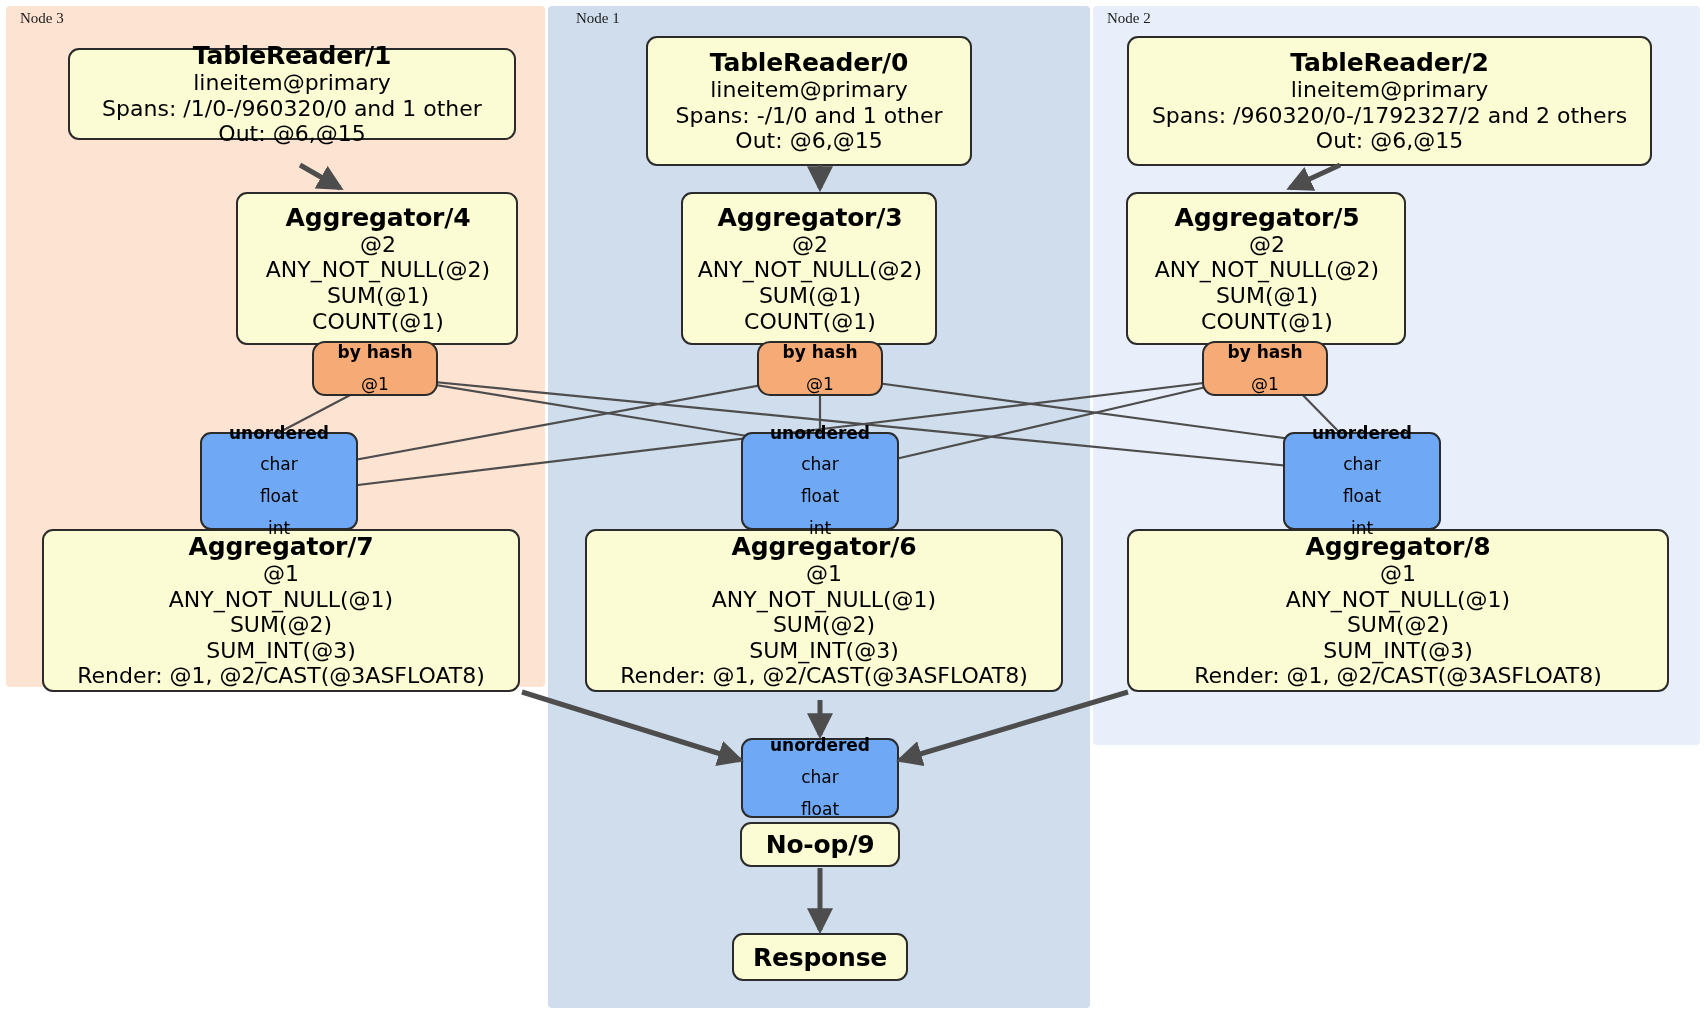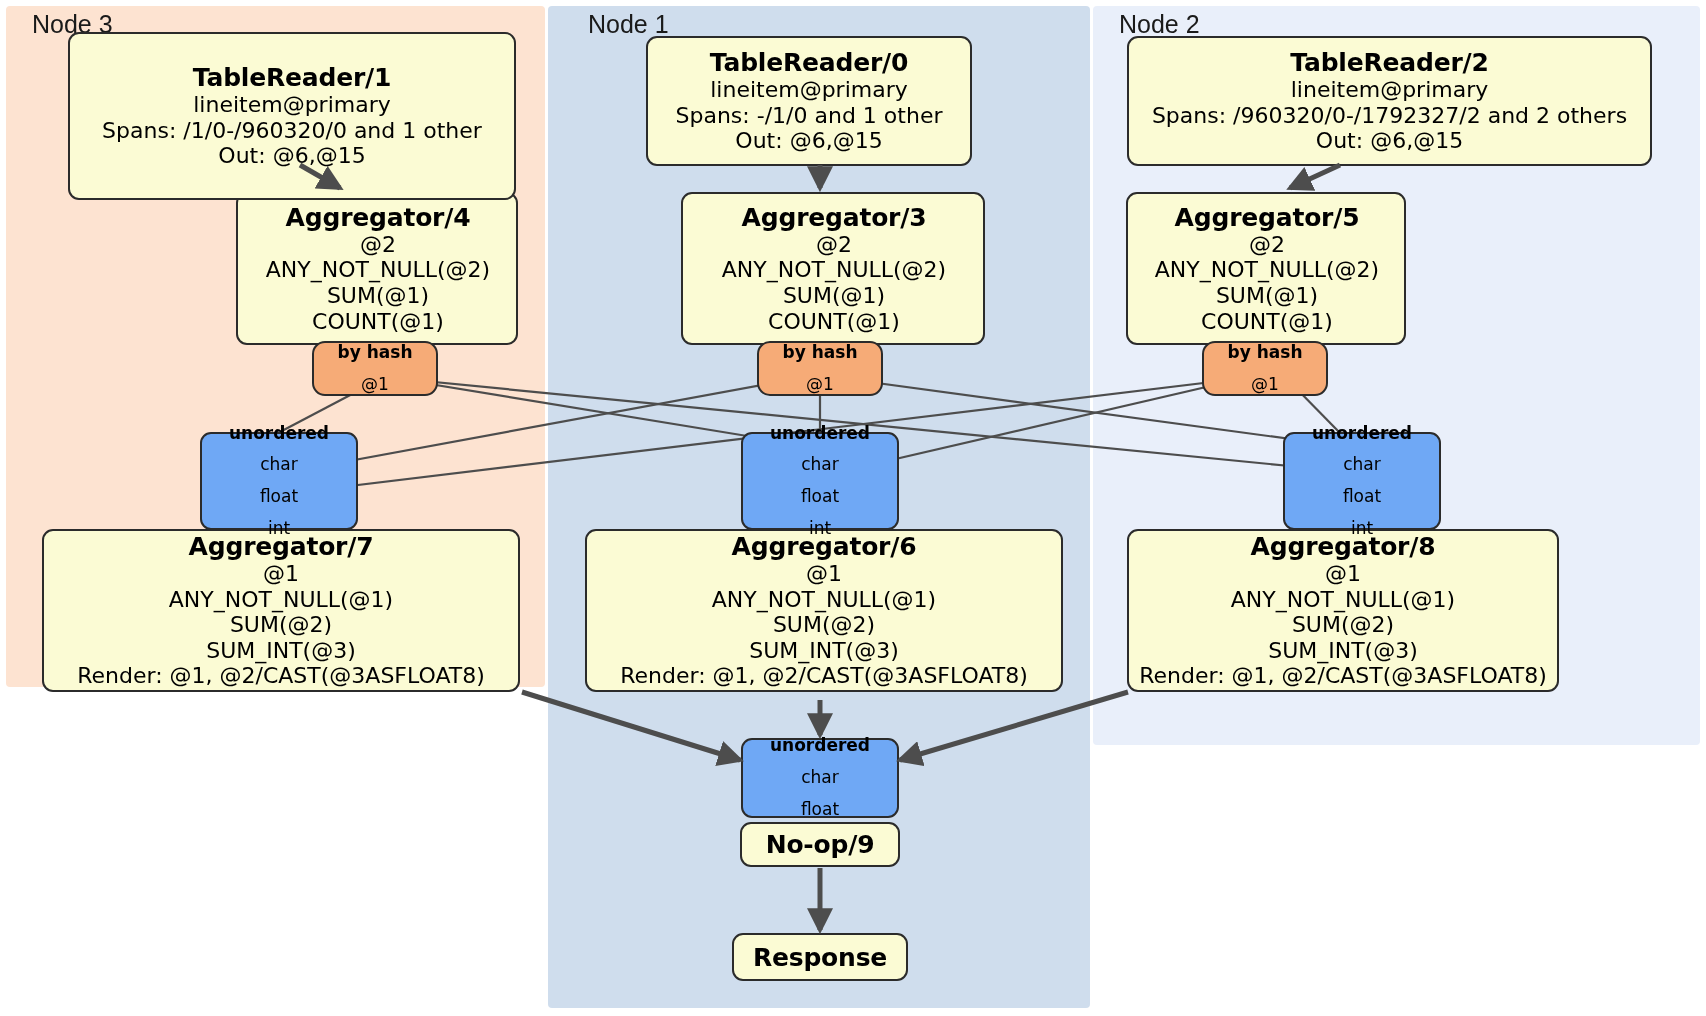--- a/index.html
+++ b/index.html
@@ -4,24 +4,23 @@
 <style>
   html,body{margin:0;padding:0;background:#ffffff;}
   body{
     font-family:"DejaVu Sans","Liberation Sans",sans-serif;
     width:1706px;height:1016px;overflow:hidden;position:relative;
   }
   #stage{position:relative;width:1706px;height:1016px;}
   svg.layer{position:absolute;left:0;top:0;width:1706px;height:1016px;}
   .panel{position:absolute;border-radius:4px;}
   .panel-label{
-    position:absolute;font-size:25px;color:#1a1a1a;
-    font-family:Liberation Sans, sans-serif;
+    position:absolute;font-size:15px;color:#1a1a1a;
+    font-family:Liberation Serif, serif;
     white-space:nowrap;
-    margin-left:12px;
   }
   .node{
     position:absolute;box-sizing:border-box;
     display:flex;flex-direction:column;align-items:center;justify-content:center;
     text-align:center;line-height:1.16;
   }
   .proc{
     background:#fbfbd4;border:2px solid #2b2b2b;border-radius:11px;
     color:#000;padding:6px 10px;
   }
@@ -81,21 +80,21 @@
       <line x1="1340" y1="165" x2="1290" y2="188"></line>
 
       <line x1="522" y1="692" x2="740" y2="760"></line>
       <line x1="820" y1="700" x2="820" y2="735"></line>
       <line x1="1128" y1="692" x2="900" y2="760"></line>
 
       <line x1="820" y1="868" x2="820" y2="930"></line>
     </g>
   </svg>
 
-  <div class="node proc z-mid" style="left:68px;top:32px;width:448px;height:168px;">
+  <div class="node proc z-mid" style="left:68px;top:48px;width:448px;height:92px;">
     <div class="ttl">TableReader/1</div>
     <div class="ln">lineitem@primary</div>
     <div class="ln">Spans: /1/0-/960320/0 and 1 other</div>
     <div class="ln">Out: @6,@15</div>
   </div>
 
   <div class="node proc z-mid" style="left:646px;top:36px;width:326px;height:130px;">
     <div class="ttl">TableReader/0</div>
     <div class="ln">lineitem@primary</div>
     <div class="ln">Spans: -/1/0 and 1 other</div>
@@ -110,21 +109,21 @@
   </div>
 
   <div class="node proc z-lo" style="left:236px;top:192px;width:282px;height:153px;">
     <div class="ttl">Aggregator/4</div>
     <div class="ln">@2</div>
     <div class="ln">ANY_NOT_NULL(@2)</div>
     <div class="ln">SUM(@1)</div>
     <div class="ln">COUNT(@1)</div>
   </div>
 
-  <div class="node proc z-lo" style="left:681px;top:192px;width:304px;height:153px;text-align:right;">
+  <div class="node proc z-lo" style="left:681px;top:192px;width:256px;height:153px;text-align:right;">
     <div class="ttl">Aggregator/3</div>
     <div class="ln">@2</div>
     <div class="ln">ANY_NOT_NULL(@2)</div>
     <div class="ln">SUM(@1)</div>
     <div class="ln">COUNT(@1)</div>
   </div>
 
   <div class="node proc z-lo" style="left:1126px;top:192px;width:280px;height:153px;">
     <div class="ttl">Aggregator/5</div>
     <div class="ln">@2</div>
@@ -180,21 +179,21 @@
 
   <div class="node proc z-mid" style="left:585px;top:529px;width:478px;height:163px;">
     <div class="ttl">Aggregator/6</div>
     <div class="ln">@1</div>
     <div class="ln">ANY_NOT_NULL(@1)</div>
     <div class="ln">SUM(@2)</div>
     <div class="ln">SUM_INT(@3)</div>
     <div class="ln">Render: @1, @2/CAST(@3ASFLOAT8)</div>
   </div>
 
-  <div class="node proc z-mid" style="left:1127px;top:529px;width:432px;height:163px;">
+  <div class="node proc z-mid" style="left:1127px;top:529px;width:542px;height:163px;">
     <div class="ttl">Aggregator/8</div>
     <div class="ln">@1</div>
     <div class="ln">ANY_NOT_NULL(@1)</div>
     <div class="ln">SUM(@2)</div>
     <div class="ln">SUM_INT(@3)</div>
     <div class="ln">Render: @1, @2/CAST(@3ASFLOAT8)</div>
   </div>
 
   <div class="node sync z-hi" style="left:741px;top:738px;width:158px;height:80px;">
     <div class="ttl-sm">unordered</div>

